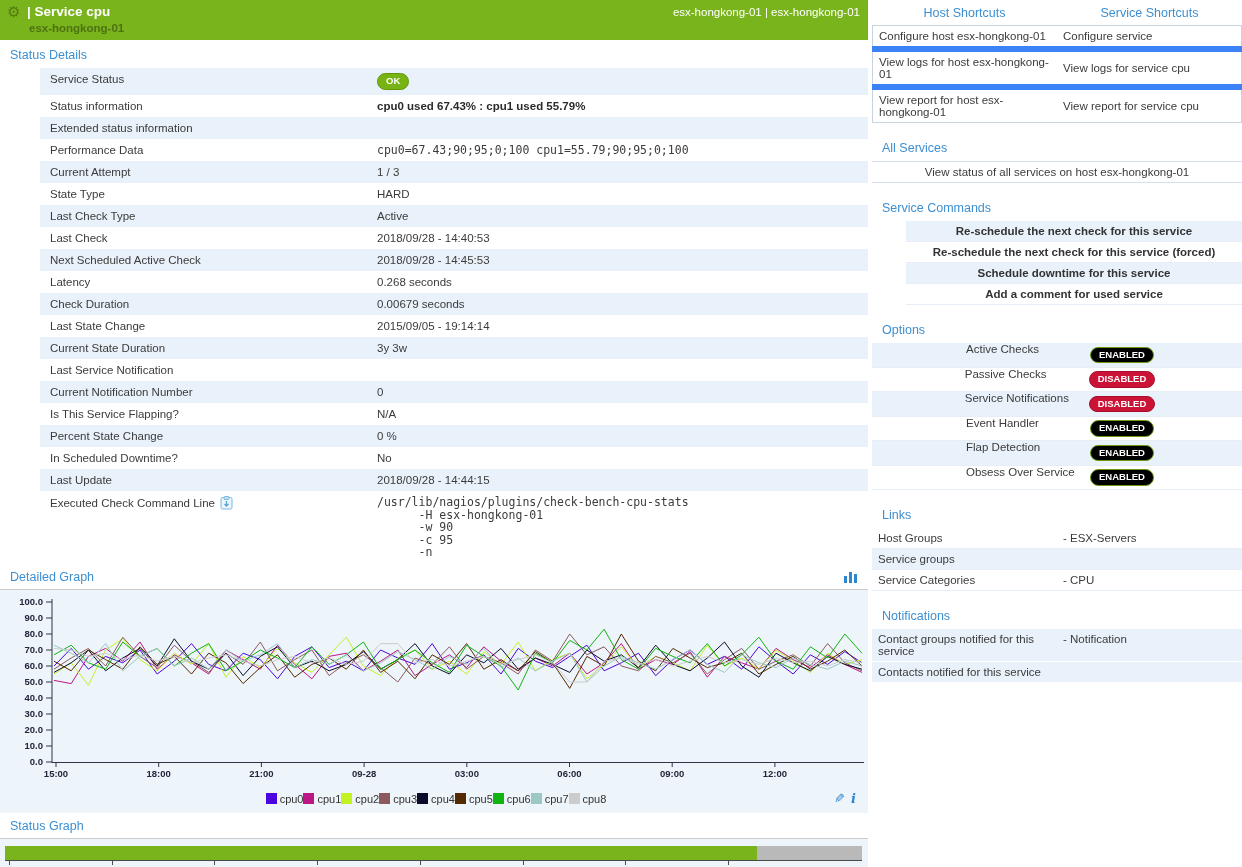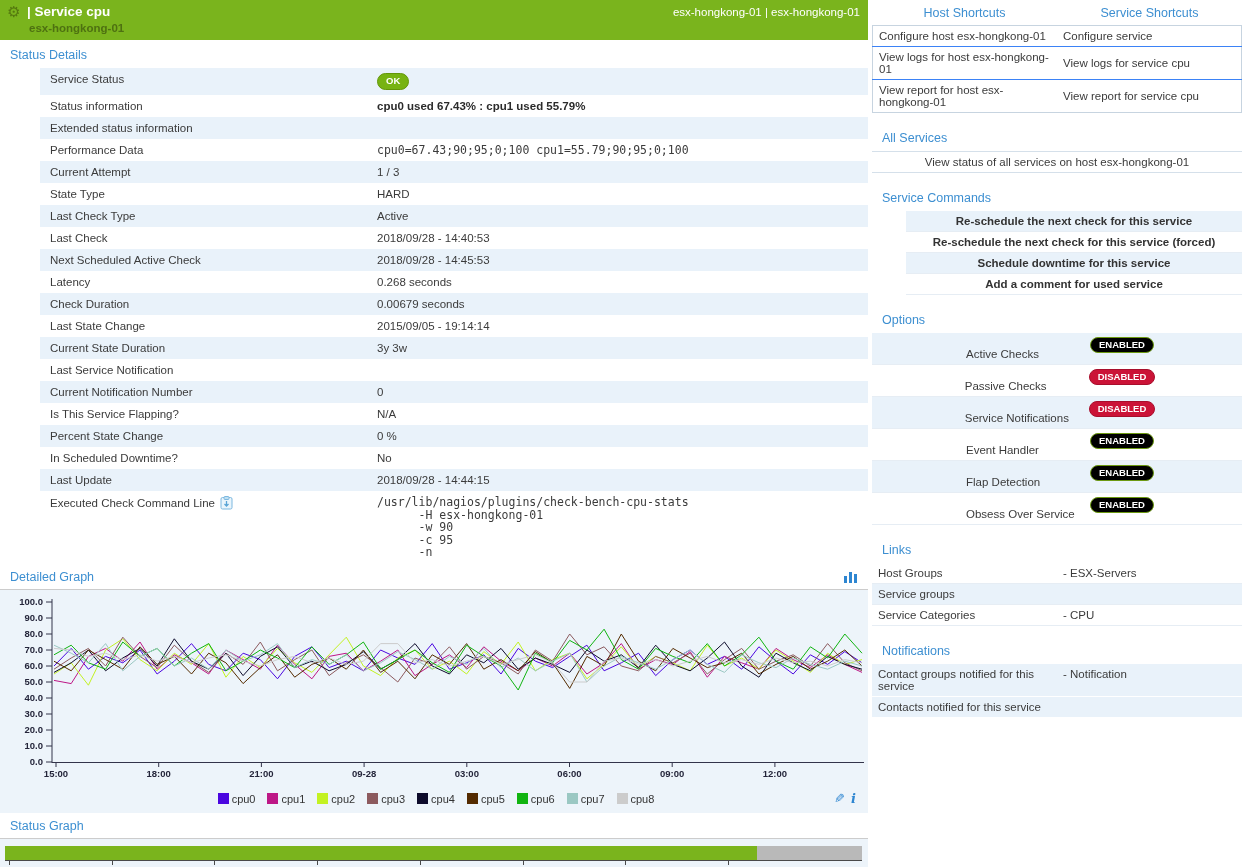--- a/index.html
+++ b/index.html
@@ -27,52 +27,52 @@
   .mono { font-family:"DejaVu Sans Mono","Liberation Mono",monospace; font-size:10.5px; line-height:12.5px; white-space:pre; }
   .badge { display:inline-block; border-radius:9px; padding:2px 8px 2.5px 8px; font-size:9.5px; font-weight:bold; color:#fff; line-height:10px; }
   .badge-ok { background:#77b312; border:1px solid #639608; }
   .clip-icon { display:inline-block; vertical-align:-3px; margin-left:5px; cursor:pointer; }
 
   
   .graph-header { display:flex; justify-content:space-between; align-items:center; border-bottom:1px solid #cccccc; padding:6px 10px 5px 10px; }
   .graph-header .section-title { padding:0; }
   .graph-panel { background:#edf4fa; padding:4px 0 2px 4px; }
   .chart-icon svg { display:block; cursor:pointer; }
-  .legend-row { position:relative; display:flex; justify-content:center; align-items:flex-start; gap:12px; padding:3px 0 6px 0; }
+  .legend-row { position:relative; display:flex; justify-content:center; align-items:flex-start; gap:0; padding:3px 0 6px 0; }
   .legend-item { display:flex; align-items:center; gap:3px; font-size:11px; color:#333; }
   .legend-swatch { width:11px; height:11px; display:inline-block; }
   .legend-icons { position:absolute; right:12px; top:1px; color:#2e86d1; font-size:13px; }
   .pencil { display:inline-block; transform:scaleX(-1); cursor:pointer; }
   .info-i { font-family:"DejaVu Serif",serif; font-style:italic; font-weight:bold; margin-left:6px; cursor:pointer; }
 
   .status-panel { background:#edf4fa; padding:7px 0 8px 0; position:relative; overflow:hidden; height:46px; }
   .sbar-wrap { margin:0 6px 0 5px; height:15px; display:flex; border-bottom:1px solid #4a4a4a; }
   .sbar-seg { height:100%; }
   .stick { position:absolute; width:1px; height:4px; background:#4a4a4a; top:22px; }
   .slabel { position:absolute; top:26px; width:36px; text-align:center; font-size:9.5px; font-weight:bold; color:#24253a; }
 
   
   .rc-two-headers { display:flex; }
   .rc-two-headers .section-title { width:50%; padding:6px 6px 5px 6px;text-align:center; }
   .rc-table { width:100%; border-collapse:collapse; border:1px solid #c7d4e0; }
-  .rc-table td { font-size:11.5px; padding:4px 6px; border-bottom:1px solid #3b82f6; color:#3b3b3b; cursor:pointer; }
+  .rc-table td { font-size:11.5px; padding:4px 6px; border-bottom:6px solid #3b82f6; color:#3b3b3b; cursor:pointer; }
   .rc-table tr:last-child td { border-bottom:none; }
   .rc-table td { width:50%; }
 
   .rc-section { margin-top:10px; }
   .rc-rows { width:100%; }
   .rc-row { display:flex; font-size:11.5px; border-bottom:1px solid #e6edf4;justify-content:center; }
   .rc-row > div { padding:4px 6px; }
   .plain-row { border-top:1px solid #d5e0ea; border-bottom:1px solid #d5e0ea; cursor:pointer; }
 
   .commands-rows .rc-row { font-weight:bold; color:#333; cursor:pointer;margin-left:34px; }
   .commands-rows .rc-row:nth-child(odd) { background:#e9f2fa; }
 
   .options-rows .rc-row:nth-child(odd) { background:#e9f2fa; }
-  .options-rows .opt-label { width:130px; flex:none; padding-top:15px; }
+  .options-rows .opt-label { width:130px; flex:none; padding-top:0; }
   .options-rows .opt-badge-cell { padding:3.5px 0; }
   .badge-en  { background:#000000; border:1px solid #6d9a12; min-width:62px; text-align:center; cursor:pointer; }
   .badge-dis { background:#cb1337; border:1px solid #a80e2c; min-width:62px; text-align:center; cursor:pointer; }
 
   .pairs-rows .pair-label { width:185px; flex:none; }
   .pairs-rows .pair-value { flex:1; cursor:pointer; }
   .links-rows .rc-row:nth-child(even) { background:#e9f2fa; }
   .notif-rows .rc-row { background:#e9f2fa; border-bottom:1px solid #fff; }
 </style>
 </head>

